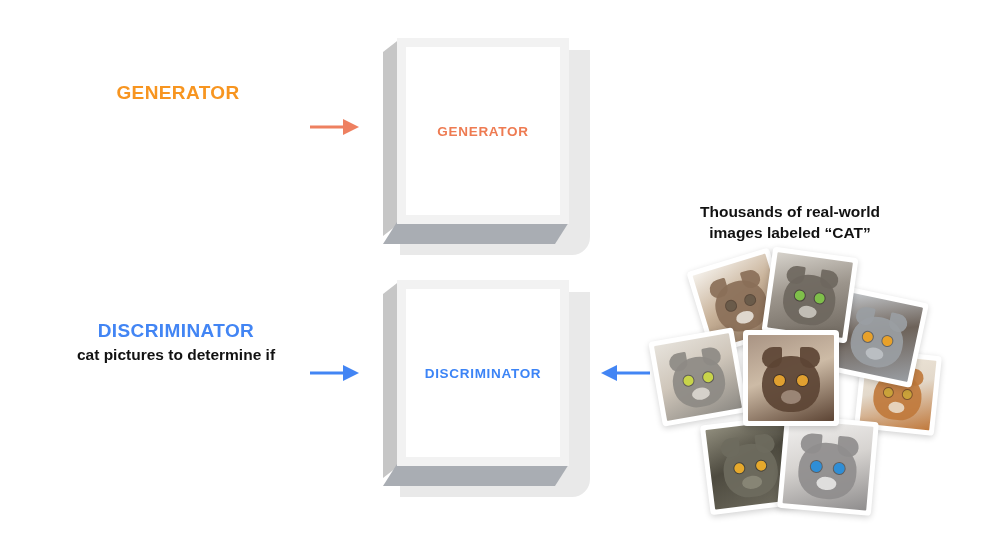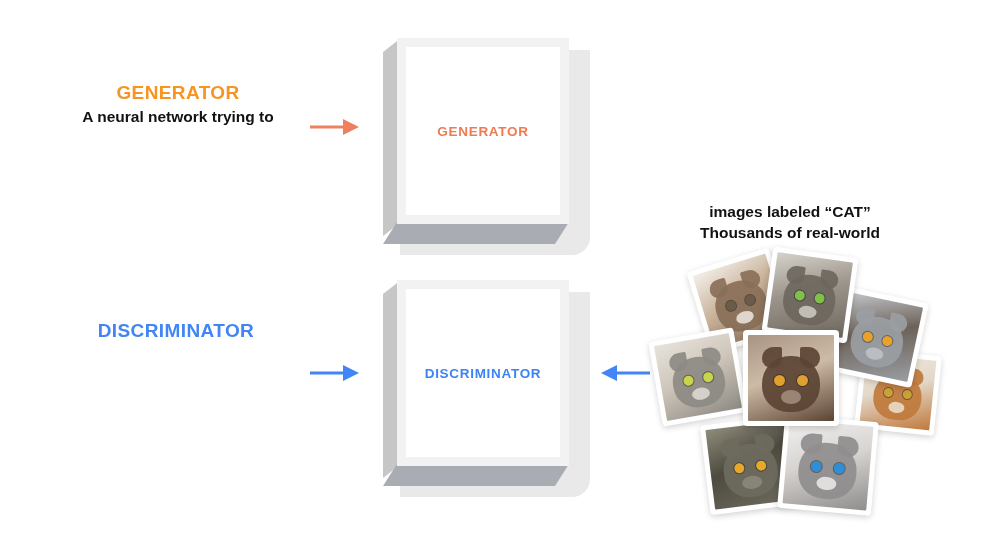--- a/index.html
+++ b/index.html
@@ -146,25 +146,25 @@
     border-radius: 50%;
   }
 </style>
 </head>
 <body>
 
 <div class="stage">
 
   <div class="desc" id="desc-generator">
     <div class="desc-title generator">GENERATOR</div>
-    <div class="desc-body">A neural network trying to</div>
   </div>
 
   <div class="desc" id="desc-discriminator">
     <div class="desc-title discriminator">DISCRIMINATOR</div>
+    <div class="desc-body">cat pictures to determine if</div>
   </div>
 
   <div class="arrow" id="arrow-gen-to-box">
     <svg width="50" height="30" viewBox="0 0 50 30">
       <path d="M0 13.5 H33 V7 L49 15 L33 23 V16.5 H0 Z" fill="#EE8060"></path>
     </svg>
   </div>
 
   <div class="arrow" id="arrow-disc-to-box">
     <svg width="50" height="30" viewBox="0 0 50 30">
@@ -192,22 +192,22 @@
     <div class="cube-shadow"></div>
     <div class="cube-side"></div>
     <div class="cube-bottom"></div>
     <div class="cube-front">
       <div class="cube-inner"></div>
       <div class="cube-label discriminator">DISCRIMINATOR</div>
     </div>
   </div>
 
   <div id="cats-caption">
+    <div>Thousands of real-world</div>
     <div>images labeled “CAT”</div>
-    <div>Thousands of real-world</div>
   </div>
 
   <div id="cat-cluster">
       <div class="photo" style="left: 42px; top: 6px; width: 86px; height: 86px; z-index: 3; transform: rotate(-17deg);">
         <div class="pic" title="sleeping white and brown tabby cat" style="background: linear-gradient(160deg, rgb(244, 240, 234) 0%, rgb(201, 179, 154) 45%, rgb(138, 111, 88) 100%);">
           <i style="left: 12.16px; top: 18.24px; width: 51.68px; height: 50.16px; background: rgb(138, 111, 88); opacity: 0.92; border-radius: 48% 48% 45% 45%;"></i>
           <i style="left: 12.16px; top: 10.64px; width: 18.24px; height: 18.24px; background: rgb(138, 111, 88); opacity: 0.92; border-radius: 60% 10% 50% 50%;"></i>
           <i style="left: 45.6px; top: 10.64px; width: 18.24px; height: 18.24px; background: rgb(138, 111, 88); opacity: 0.92; border-radius: 10% 60% 50% 50%;"></i>
           <i style="left: 22.8px; top: 34.96px; width: 9.88px; height: 9.88px; background: rgb(106, 91, 74); box-shadow: rgba(0, 0, 0, 0.35) 0px 0px 0px 1px;"></i>
           <i style="left: 43.32px; top: 34.96px; width: 9.88px; height: 9.88px; background: rgb(106, 91, 74); box-shadow: rgba(0, 0, 0, 0.35) 0px 0px 0px 1px;"></i>

